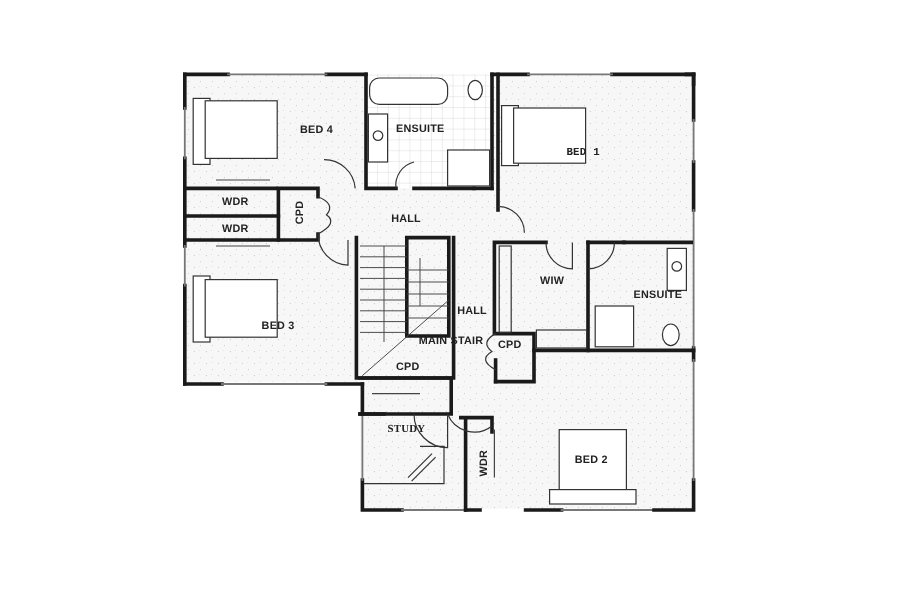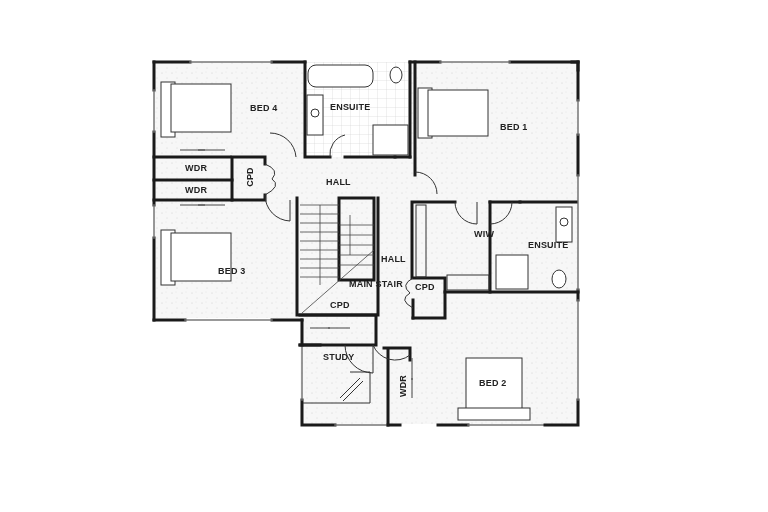--- a/index.html
+++ b/index.html
@@ -126,27 +126,27 @@
   </g>
 
   <g stroke="#333" stroke-width="1" fill="none">
     <path d="M303 403 H370 V372 H350"></path>
     <path d="M340 398 L360 378 M343 401 L363 381"></path>
   </g>
 </svg>
 
 <div class="lbl" style="left:218px;top:103px;padding-left:32px;">BED 4</div>
 <div class="lbl" style="left:330px;top:102px;">ENSUITE</div>
-<div class="lbl" style="left:500px;top:122px;">BED 1</div>
+<div class="lbl" style="left:472px;top:122px;font-family:Liberation Mono, monospace;">BED 1</div>
 <div class="lbl" style="left:185px;top:163px;">WDR</div>
 <div class="lbl" style="left:185px;top:185px;">WDR</div>
 <div class="lbl vlbl" style="left:240px;top:172px;">CPD</div>
 <div class="lbl" style="left:326px;top:177px;">HALL</div>
 <div class="lbl" style="left:218px;top:266px;">BED 3</div>
 <div class="lbl" style="left:314px;top:279px;margin-left:35px;">MAIN STAIR</div>
 <div class="lbl" style="left:381px;top:254px;">HALL</div>
-<div class="lbl" style="left:474px;top:229px;">WIW</div>
+<div class="lbl" style="left:450px;top:229px;">WIW</div>
 <div class="lbl" style="left:528px;top:240px;">ENSUITE</div>
 <div class="lbl" style="left:415px;top:282px;">CPD</div>
 <div class="lbl" style="left:330px;top:300px;">CPD</div>
-<div class="lbl" style="left:323px;top:352px;">STUDY</div>
+<div class="lbl" style="left:323px;top:352px;font-family:Liberation Serif, serif;">STUDY</div>
 <div class="lbl vlbl" style="left:392px;top:381px;">WDR</div>
 <div class="lbl" style="left:479px;top:350px;margin-top:28px;">BED 2</div>
 
 </body></html>

